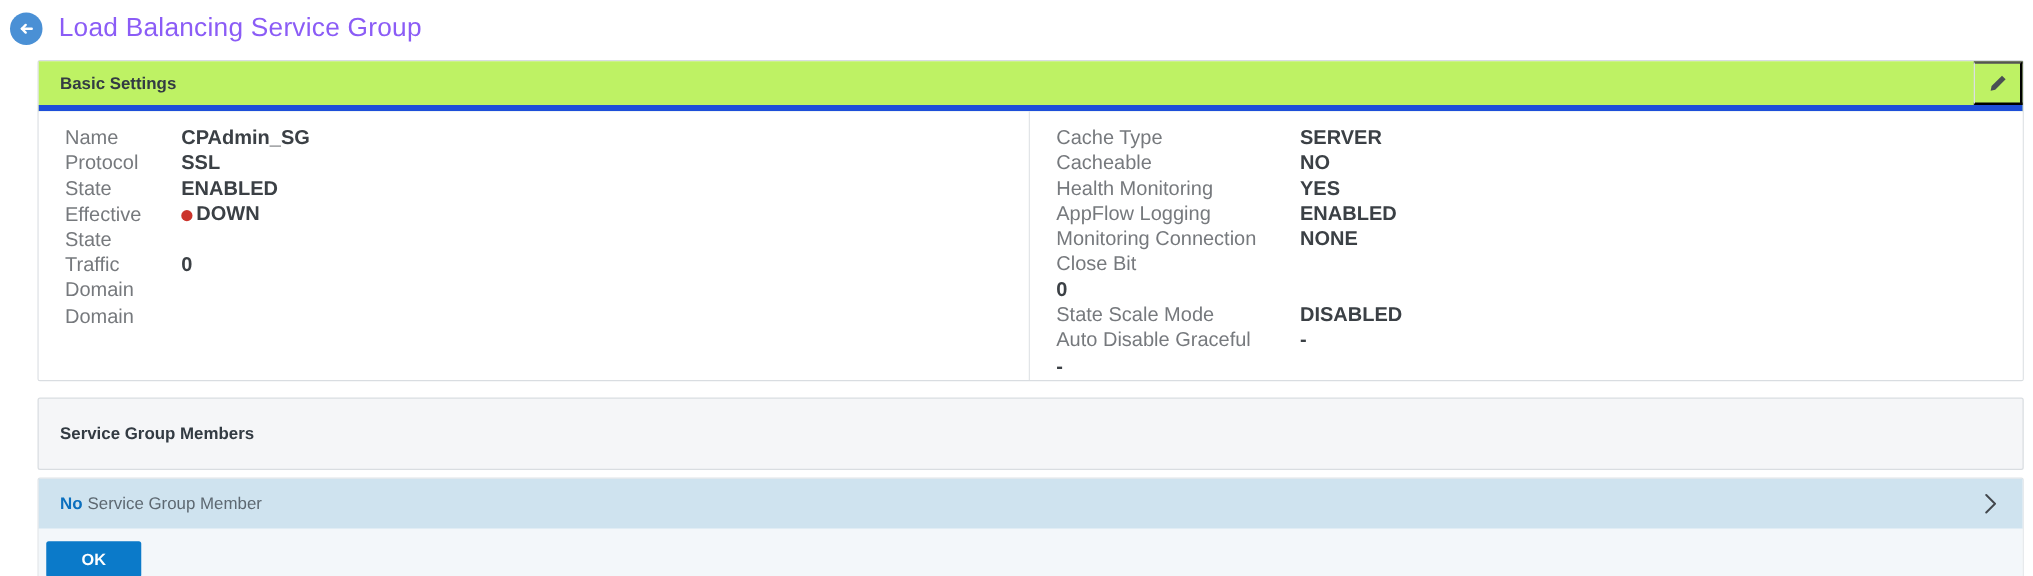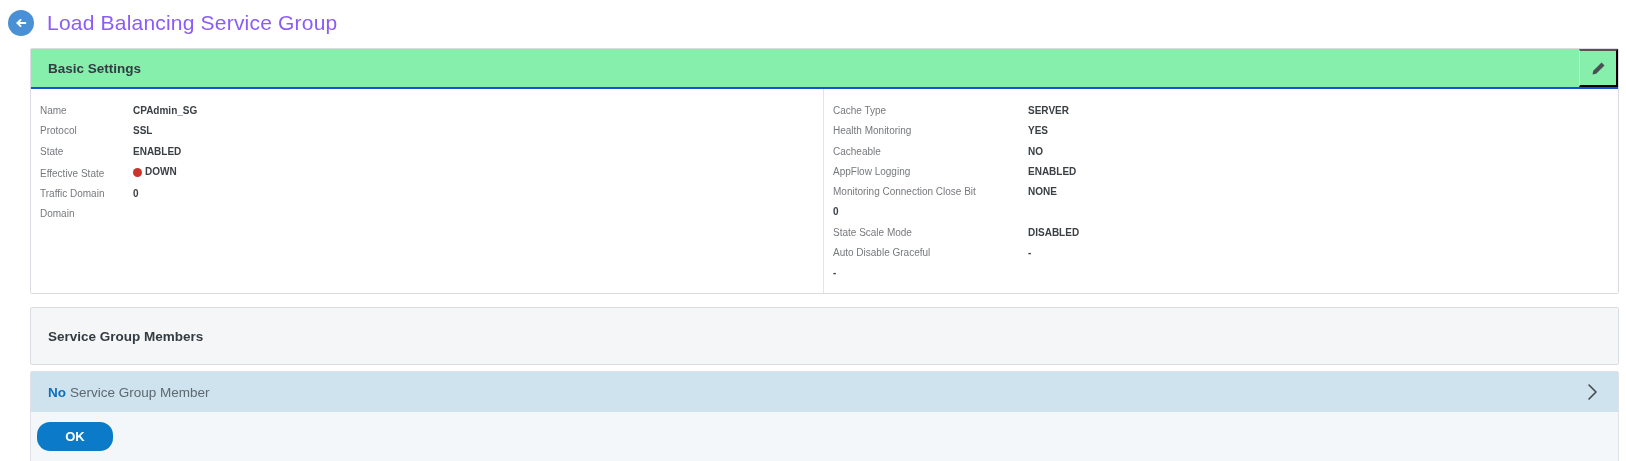--- a/index.html
+++ b/index.html
@@ -7,49 +7,49 @@
   body { font-family: "Liberation Sans", sans-serif; color: #3b4045; }
 
   
   .page-header { display: flex; align-items: center; padding: 10px 0 0 8px; height: 36px; }
   .back-btn { width: 26px; height: 26px; border-radius: 50%; background: #4a90d5; border: none;
               display: flex; align-items: center; justify-content: center; cursor: pointer; flex: 0 0 26px; }
   .page-title { font-size: 21px; font-weight: 400; color: #8b5cf6; margin-left: 13px; letter-spacing: 0.2px; }
 
   
   .panel { margin: 12px 7px 0 30px; border: 1px solid #d9dde1; border-radius: 2px; background: #fff; }
-  .panel-header { height: 40px; background: #86efac; border-bottom: 2px solid #1d4ed8;
+  .panel-header { height: 40px; background: #bef264; border-bottom: 5px solid #1d4ed8;
                   display: flex; align-items: center; padding-left: 17px; }
   .panel-title { font-size: 13.5px; font-weight: bold; color: #333b43; }
   .edit-cell { margin-left: auto; width: 39px; height: 100%; border-left: 1px solid #dcdfe3;
                display: flex; align-items: center; justify-content: center; cursor: pointer; background: transparent; }
 
   
   .panel-body { display: flex; min-height: 204px; background: #fff; }
   .col-left  { width: 793px; flex: 0 0 793px; border-right: 1px solid #e2e5e8; padding: 12px 0 0 9px; }
   .col-right { flex: 1; padding: 12px 0 0 9px; }
-  .f-row { display: flex; align-items: baseline; line-height: 20.3px; font-size: 10px; }
+  .f-row { display: flex; align-items: baseline; line-height: 20.3px; font-size: 16px; margin-left: 12px; }
   .col-left  .f-label { width: 93px;  flex: 0 0 93px; }
   .col-right .f-label { width: 195px; flex: 0 0 195px; }
   .f-label { color: #76797d; font-weight: 400; }
   .f-value { color: #3b4045; font-weight: bold; }
   .f-status { display: flex; align-items: center; }
   .dot { display: inline-block; width: 9px; height: 9px; border-radius: 50%; background: #cb342c; margin-right: 3px; }
 
   
   .sgm-header { margin: 13px 7px 0 30px; height: 58px; border: 1px solid #d9dde1; border-radius: 2px;
                 background: #f5f6f8; display: flex; align-items: center; padding-left: 17px; }
   .sgm-box { margin: 6px 7px 0 30px; border: 1px solid #dfe3e7; border-radius: 2px; }
   .member-row { height: 40px; background: #cfe3ef; display: flex; align-items: center;
                 padding: 0 20px 0 17px; cursor: pointer; font-size: 13.5px; }
   .member-no { color: #0b6fbe; font-weight: bold; margin-right: 4px; }
   .member-text { color: #5d6871; }
   .member-chevron { margin-left: auto; display: flex; align-items: center; }
   .sgm-footer { height: 53px; background: #f3f7fa; padding: 10px 0 0 6px; }
-  .ok-btn { width: 76px; height: 29px; background: #0b7ac9; color: #ffffff; border: none; border-radius: 13px;
+  .ok-btn { width: 76px; height: 29px; background: #0b7ac9; color: #ffffff; border: none; border-radius: 2px;
             font-family: "Liberation Sans", sans-serif; font-size: 13px; font-weight: bold; cursor: pointer; }
 </style>
 </head>
 <body>
 
 <div class="page-header">
   <button class="back-btn">
     <span style="display:flex">
       <svg width="14" height="14" viewBox="0 0 16 16">
         <path d="M13 8 H4" stroke="#ffffff" stroke-width="2.2" fill="none" stroke-linecap="round"></path>
@@ -103,26 +103,26 @@
         <span class="f-value"></span>
       </div>
     </div>
 
     <div class="col-right">
       <div class="f-row">
         <span class="f-label">Cache Type</span>
         <span class="f-value">SERVER</span>
       </div>
       <div class="f-row">
+        <span class="f-label">Cacheable</span>
+        <span class="f-value">NO</span>
+      </div>
+      <div class="f-row">
         <span class="f-label">Health Monitoring</span>
         <span class="f-value">YES</span>
-      </div>
-      <div class="f-row">
-        <span class="f-label">Cacheable</span>
-        <span class="f-value">NO</span>
       </div>
       <div class="f-row">
         <span class="f-label">AppFlow Logging</span>
         <span class="f-value">ENABLED</span>
       </div>
       <div class="f-row">
         <span class="f-label">Monitoring Connection Close Bit</span>
         <span class="f-value">NONE</span>
       </div>
       <div class="f-row">

